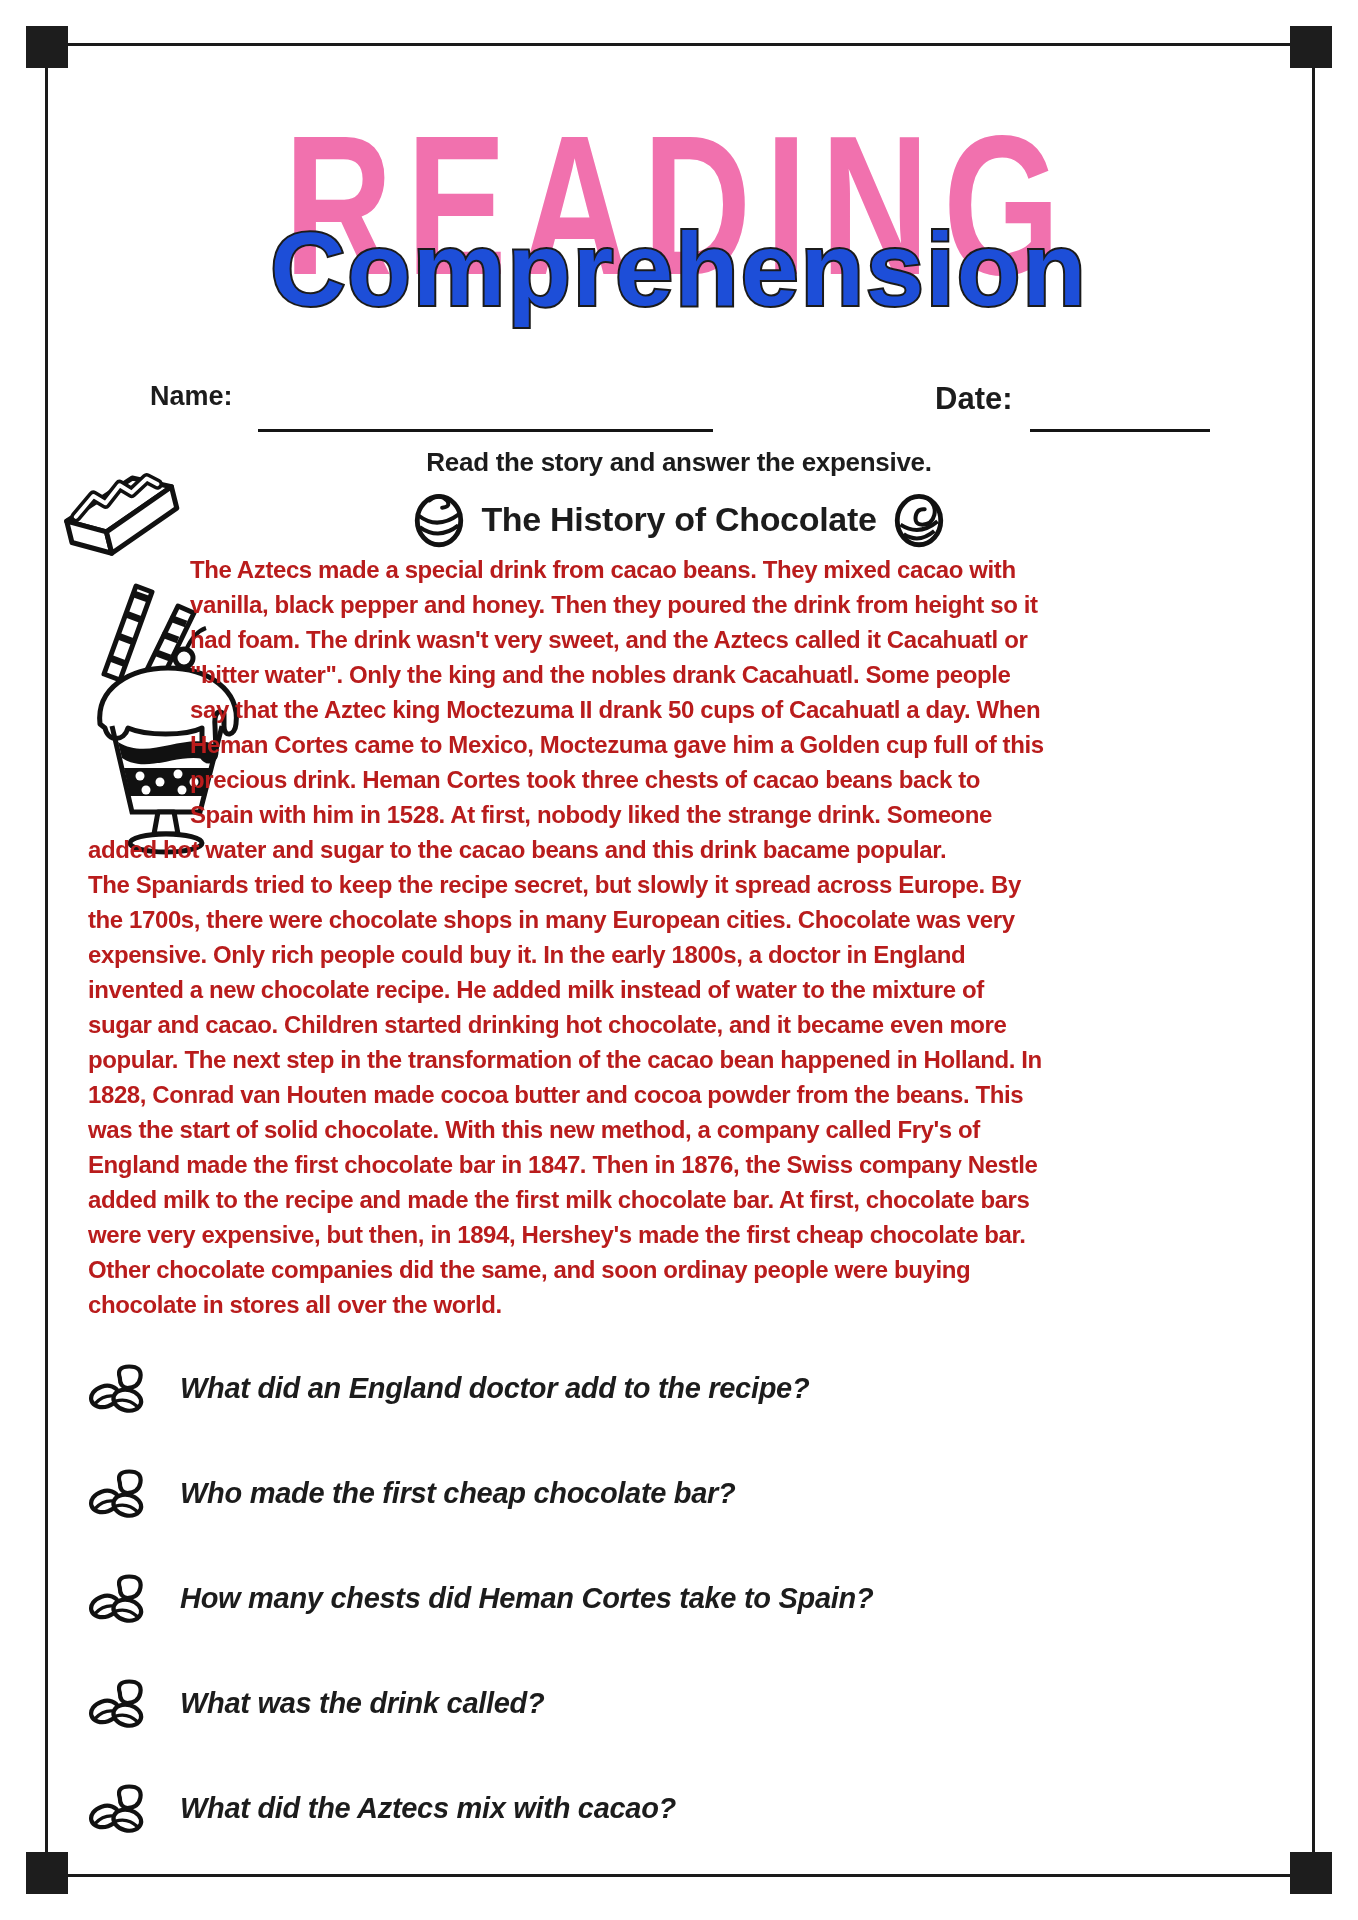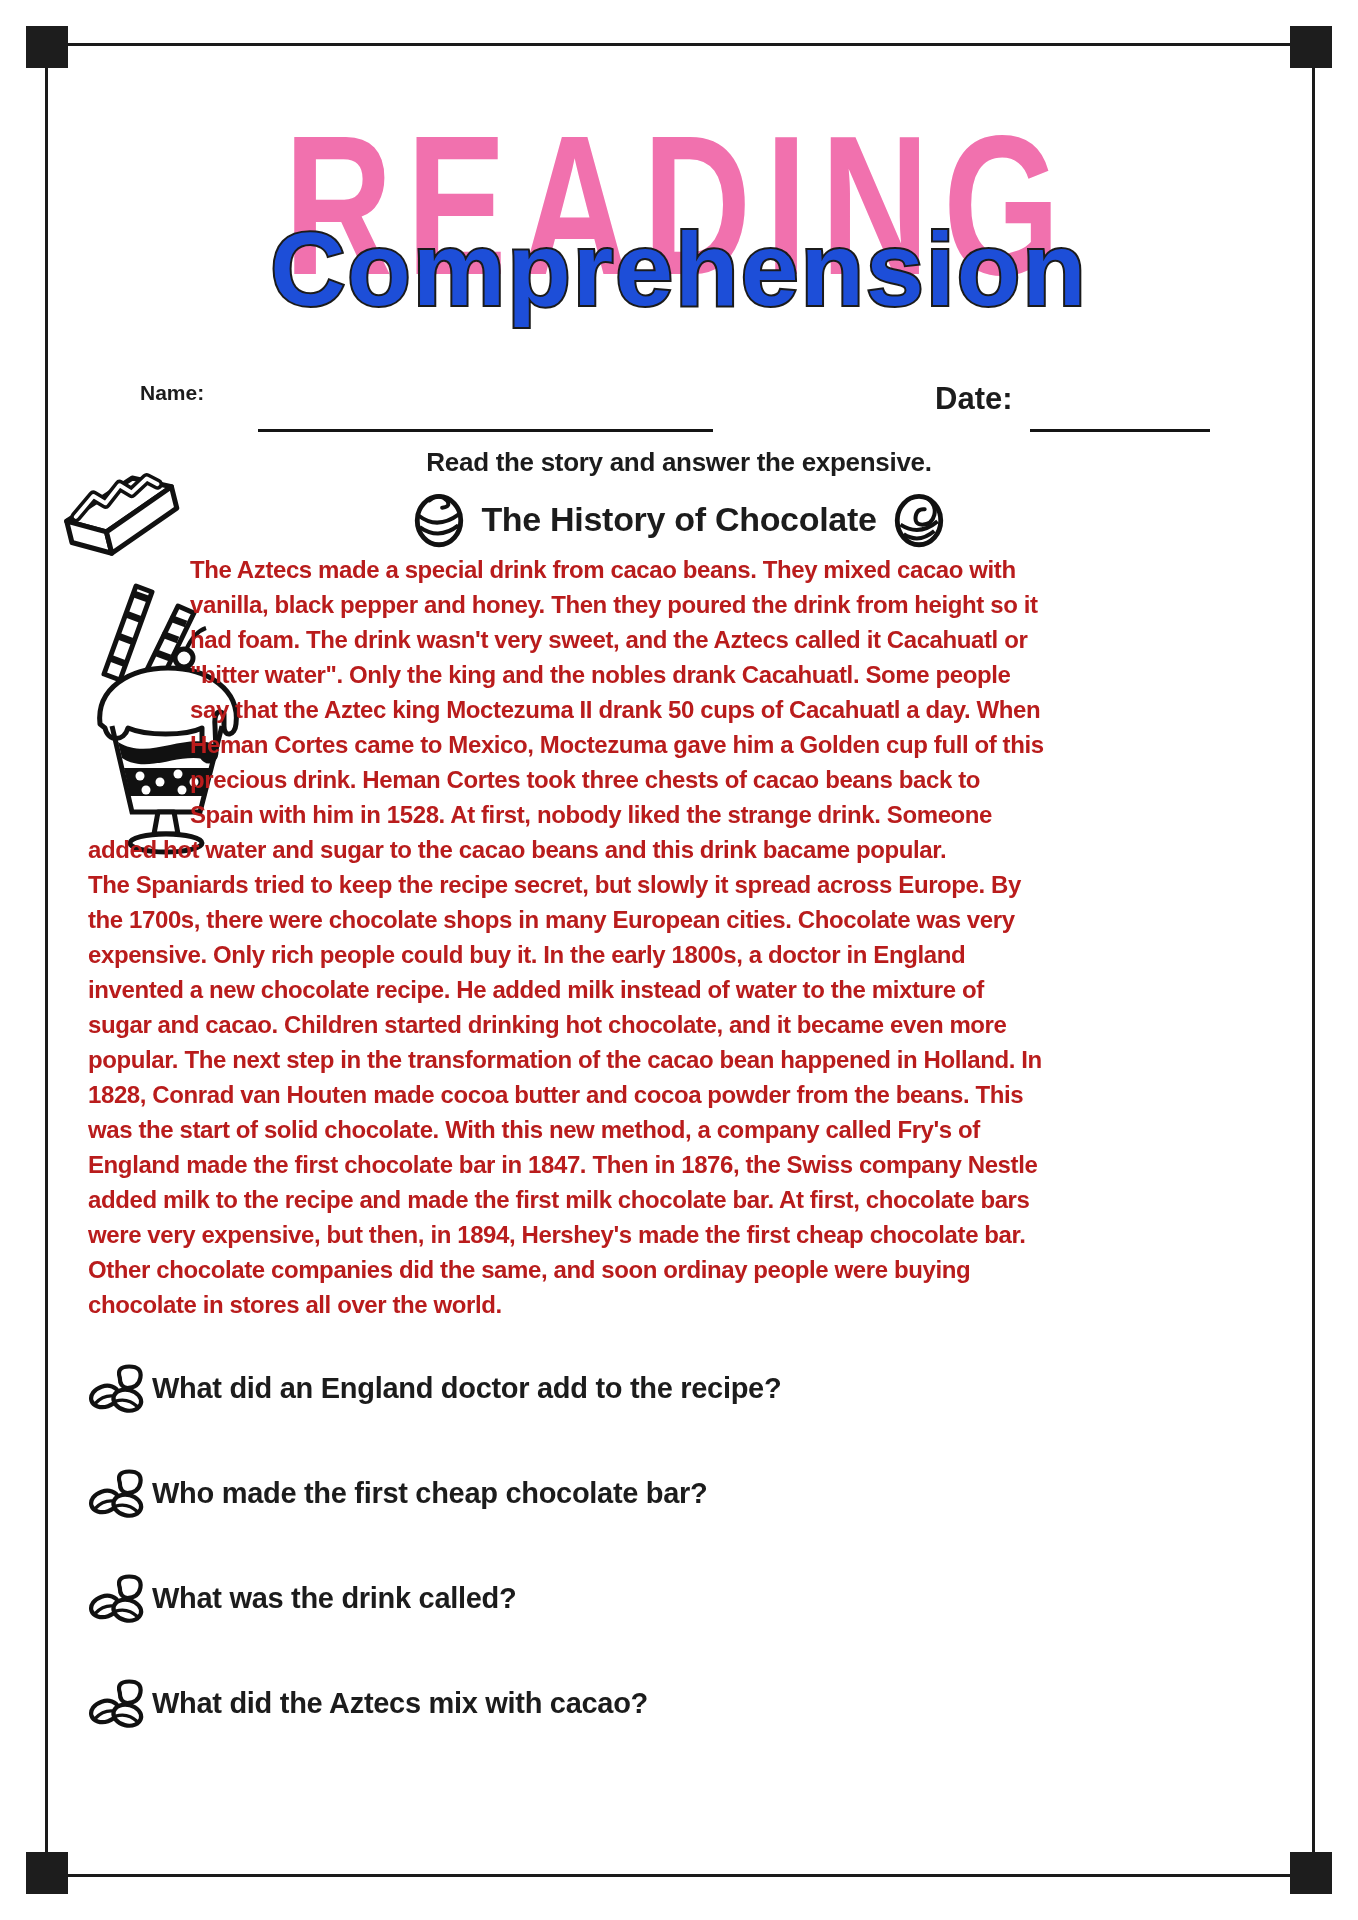--- a/index.html
+++ b/index.html
@@ -18,41 +18,41 @@
     position:absolute;top:92px;left:0;width:100%;text-align:center;
     font-weight:bold;font-size:150px;letter-spacing:14px;
     transform:scaleY(1.32);transform-origin:50% 0;white-space:nowrap;z-index:1;
   }
   .title-comp{
     position:absolute;top:210px;left:0;width:100%;text-align:center;
     font-weight:bold;font-size:104px;letter-spacing:2px;color:#1d4ed8;
     -webkit-text-stroke:4px #1b1b1b;paint-order:stroke fill;white-space:nowrap;z-index:2;
   }
   
-  .name-label{position:absolute;left:140px;top:381px;font-size:21px;font-weight:bold;}
+  .name-label{position:absolute;left:150px;top:381px;font-size:27px;font-weight:bold;}
   .name-line{position:absolute;left:258px;top:429px;width:455px;border-top:3px solid #151515;}
   .date-label{position:absolute;left:935px;top:381px;font-size:31px;font-weight:bold;}
   .date-line{position:absolute;left:1030px;top:429px;width:180px;border-top:3px solid #151515;}
   
   .instruction{position:absolute;top:447px;left:0;width:100%;text-align:center;
     font-size:26px;font-weight:bold;letter-spacing:-0.3px;}
   .story-title-row{position:absolute;top:490px;left:0;width:100%;
     display:flex;justify-content:center;align-items:center;gap:16px;}
   .story-title{font-size:34px;font-weight:bold;letter-spacing:-0.3px;}
   
   .choc-bar{position:absolute;left:44px;top:458px;}
   .milkshake{position:absolute;left:74px;top:566px;}
   svg .ink{stroke:#111;fill:none;}
   
   .content{position:absolute;left:88px;top:552px;width:1190px;}
   .story p{margin:0;width:957px;font-size:24px;line-height:35px;
     letter-spacing:-0.4px;font-weight:bold;color:#b91c1c;}
   .wrap-spacer{float:left;width:102px;height:280px;}
   .questions{margin-top:40px;}
-  .q-row{display:flex;align-items:center;gap:6px;height:52px;margin-bottom:53px;}
+  .q-row{display:flex;align-items:center;gap:34px;height:52px;margin-bottom:53px;font-style:italic;}
   .q-text{font-size:29px;font-weight:bold;letter-spacing:-0.3px;}
 </style>
 </head>
 <body>
 
 <div class="frame"></div>
 <div class="corner tl"></div>
 <div class="corner tr"></div>
 <div class="corner bl"></div>
 <div class="corner br"></div>
@@ -155,20 +155,34 @@
         <path d="M34 16 Q30 4 44 4 Q58 4 56 16 Q54 27 42 27 Q34 26 34 16 Z" fill="#fff" stroke="#111" stroke-width="4.5" stroke-linejoin="round"></path>
         <g transform="rotate(-18 18 36)">
             <ellipse cx="18" cy="36" rx="15" ry="11" fill="#fff" stroke="#111" stroke-width="4.5"></ellipse>
             <path class="ink" d="M6 40 Q18 33 30 40" stroke-width="3.5"></path>
           </g>
         <g transform="rotate(14 42 40)">
             <ellipse cx="42" cy="40" rx="15" ry="11" fill="#fff" stroke="#111" stroke-width="4.5"></ellipse>
             <path class="ink" d="M30 44 Q42 37 54 44" stroke-width="3.5"></path>
           </g>
       </svg>
+      <div class="q-text">How many chests did Heman Cortes take to Spain?</div>
+    </div>
+    <div class="q-row">
+      <svg width="58" height="52" viewBox="0 0 62 54">
+        <path d="M34 16 Q30 4 44 4 Q58 4 56 16 Q54 27 42 27 Q34 26 34 16 Z" fill="#fff" stroke="#111" stroke-width="4.5" stroke-linejoin="round"></path>
+        <g transform="rotate(-18 18 36)">
+            <ellipse cx="18" cy="36" rx="15" ry="11" fill="#fff" stroke="#111" stroke-width="4.5"></ellipse>
+            <path class="ink" d="M6 40 Q18 33 30 40" stroke-width="3.5"></path>
+          </g>
+        <g transform="rotate(14 42 40)">
+            <ellipse cx="42" cy="40" rx="15" ry="11" fill="#fff" stroke="#111" stroke-width="4.5"></ellipse>
+            <path class="ink" d="M30 44 Q42 37 54 44" stroke-width="3.5"></path>
+          </g>
+      </svg>
       <div class="q-text">What was the drink called?</div>
     </div>
     <div class="q-row">
       <svg width="58" height="52" viewBox="0 0 62 54">
         <path d="M34 16 Q30 4 44 4 Q58 4 56 16 Q54 27 42 27 Q34 26 34 16 Z" fill="#fff" stroke="#111" stroke-width="4.5" stroke-linejoin="round"></path>
         <g transform="rotate(-18 18 36)">
             <ellipse cx="18" cy="36" rx="15" ry="11" fill="#fff" stroke="#111" stroke-width="4.5"></ellipse>
             <path class="ink" d="M6 40 Q18 33 30 40" stroke-width="3.5"></path>
           </g>
         <g transform="rotate(14 42 40)">

